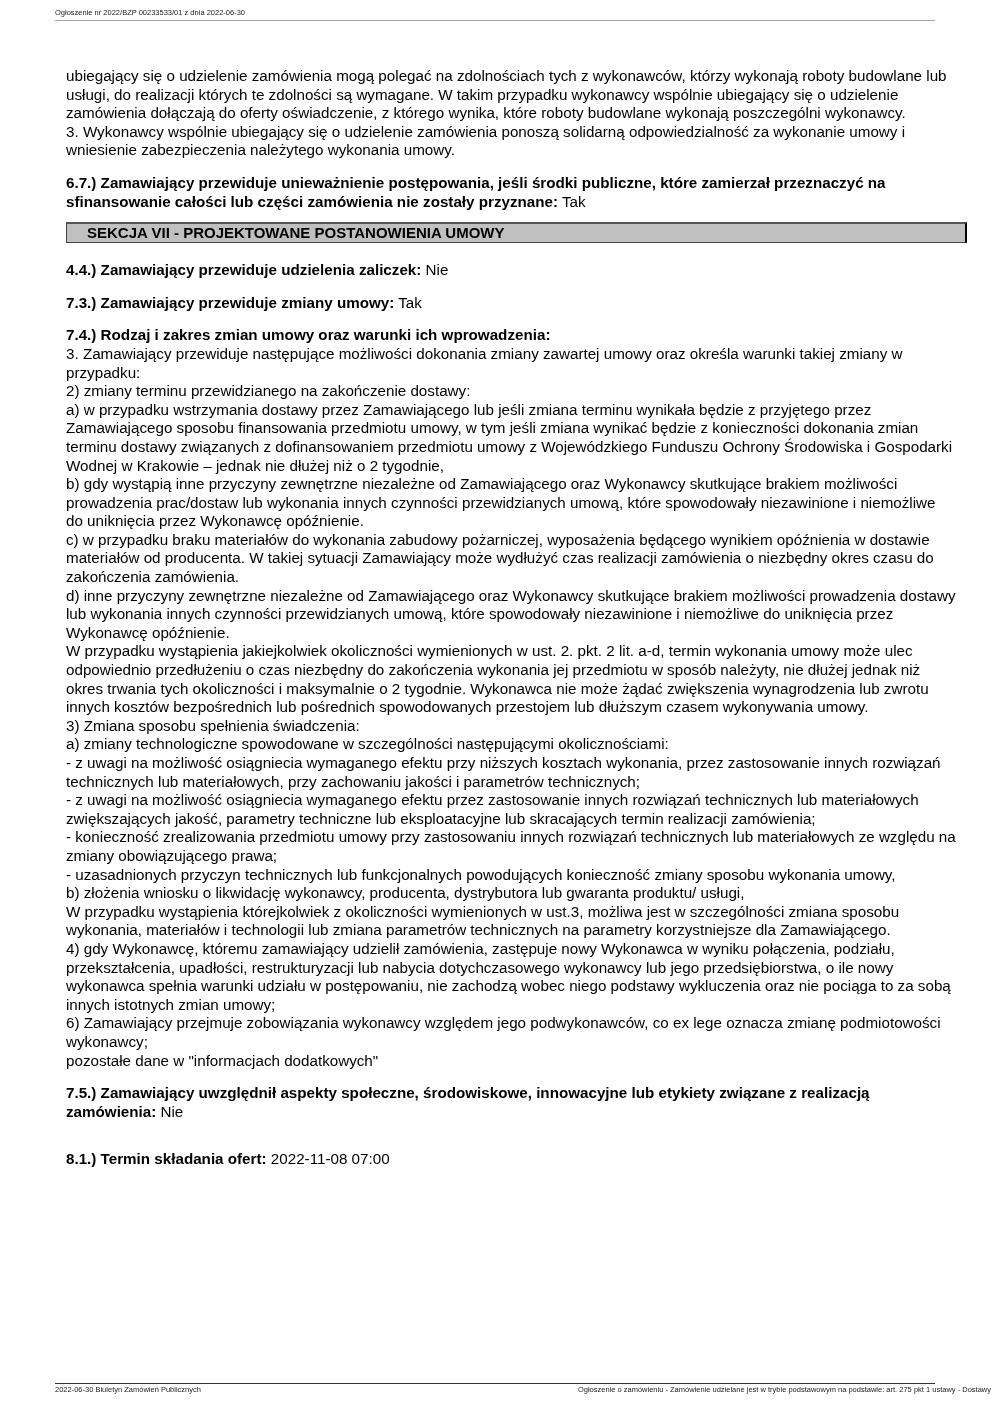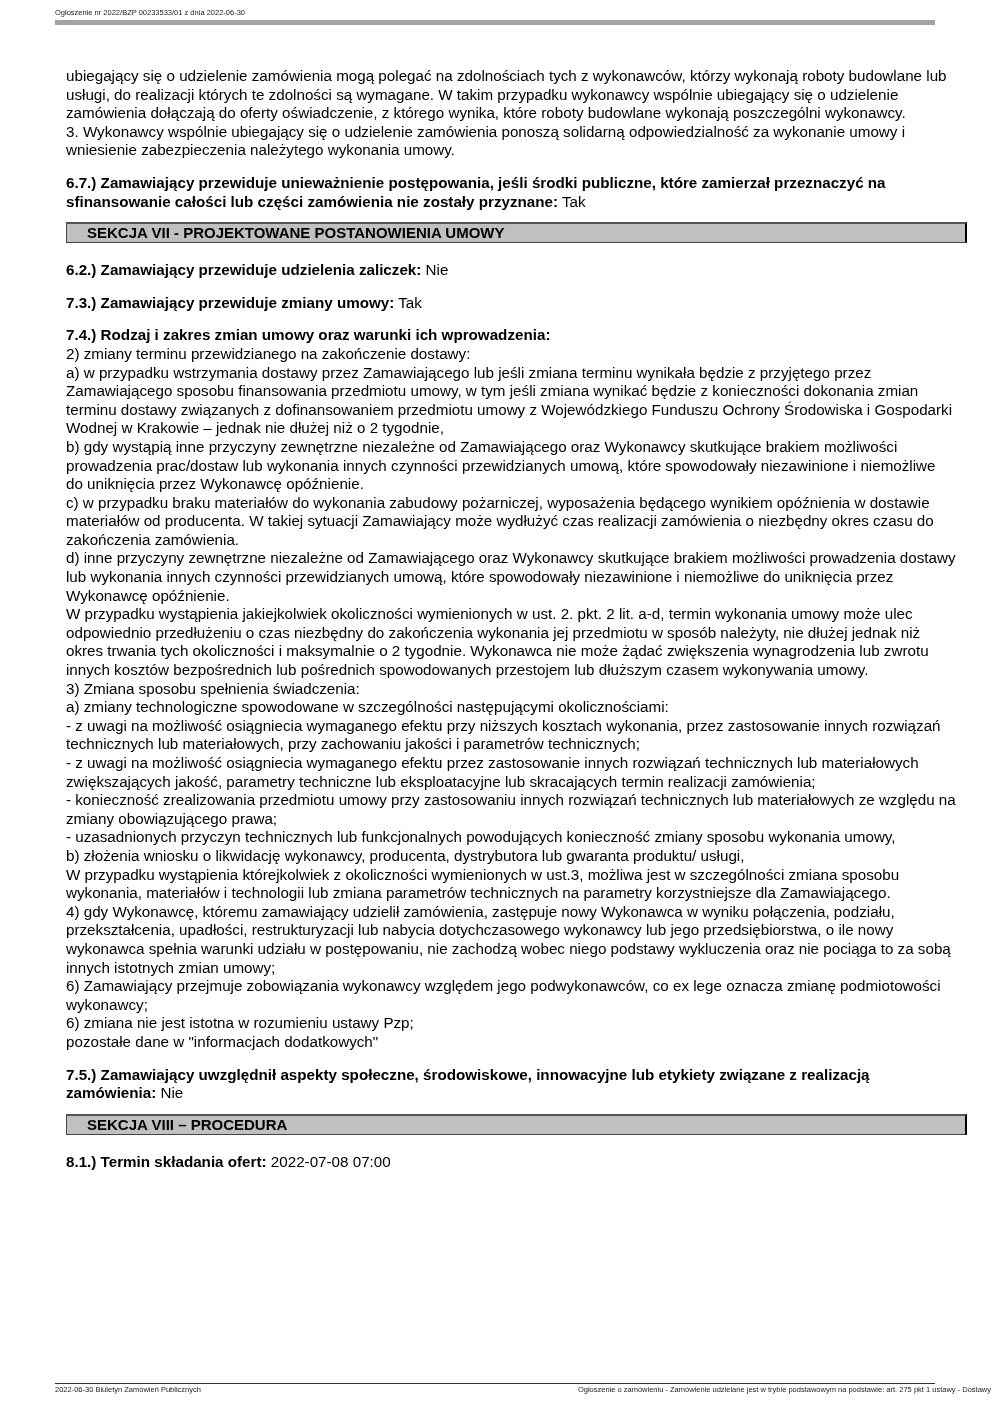--- a/index.html
+++ b/index.html
@@ -3,21 +3,21 @@
 <meta charset="utf-8">
 <style>
   html, body { margin: 0; padding: 0; background: #ffffff; }
   body {
     width: 992px; height: 1403px; position: relative; overflow: hidden;
     font-family: "Liberation Sans", sans-serif; color: #000;
   }
   .page-header {
     position: absolute; left: 55px; top: 8px; width: 880px;
     font-size: 7.5px; color: #222; padding-bottom: 3px;
-    border-bottom: 5px solid #a3a3a3;
+    border-bottom: 1px solid #a3a3a3;
   }
   .page-footer {
     position: absolute; left: 55px; top: 1383px; width: 880px;
     border-top: 1px solid #333; padding-top: 1px;
     font-size: 7.5px; color: #222;
   }
   .page-footer .left { float: left; }
   .page-footer .right { float: right; margin-right: -56px; }
   .content {
     position: absolute; left: 66px; top: 67px; width: 890px;
@@ -49,52 +49,51 @@
   <p>ubiegający się o udzielenie zamówienia mogą polegać na zdolnościach tych z wykonawców, którzy wykonają roboty budowlane lub usługi, do realizacji których te zdolności są wymagane. W takim przypadku wykonawcy wspólnie ubiegający się o udzielenie zamówienia dołączają do oferty oświadczenie, z którego wynika, które roboty budowlane wykonają poszczególni wykonawcy.</p>
   <p>3. Wykonawcy wspólnie ubiegający się o udzielenie zamówienia ponoszą solidarną odpowiedzialność za wykonanie umowy i wniesienie zabezpieczenia należytego wykonania umowy.</p>
 
   <div class="gap"></div>
   <p><span class="label">6.7.) Zamawiający przewiduje unieważnienie postępowania, jeśli środki publiczne, które zamierzał przeznaczyć na sfinansowanie całości lub części zamówienia nie zostały przyznane:</span><span> Tak</span></p>
 
   <div class="gap-s"></div>
   <div class="section-box">SEKCJA VII - PROJEKTOWANE POSTANOWIENIA UMOWY</div>
 
   <div class="gap" style="height:18px"></div>
-  <p><span class="label">6.2.) Zamawiający przewiduje udzielenia zaliczek:</span><span> Nie</span></p>
+  <p><span class="label">4.4.) Zamawiający przewiduje udzielenia zaliczek:</span><span> Nie</span></p>
 
   <div class="gap"></div>
   <p><span class="label">7.3.) Zamawiający przewiduje zmiany umowy:</span><span> Tak</span></p>
 
   <div class="gap"></div>
   <p class="label">7.4.) Rodzaj i zakres zmian umowy oraz warunki ich wprowadzenia:</p>
+  <p>3. Zamawiający przewiduje następujące możliwości dokonania zmiany zawartej umowy oraz określa warunki takiej zmiany w przypadku:</p>
   <p>2) zmiany terminu przewidzianego na zakończenie dostawy:</p>
   <p>a) w przypadku wstrzymania dostawy przez Zamawiającego lub jeśli zmiana terminu wynikała będzie z przyjętego przez Zamawiającego sposobu finansowania przedmiotu umowy, w tym jeśli zmiana wynikać będzie z konieczności dokonania zmian terminu dostawy związanych z dofinansowaniem przedmiotu umowy z Wojewódzkiego Funduszu Ochrony Środowiska i Gospodarki Wodnej w Krakowie – jednak nie dłużej niż o 2 tygodnie,</p>
   <p>b) gdy wystąpią inne przyczyny zewnętrzne niezależne od Zamawiającego oraz Wykonawcy skutkujące brakiem możliwości prowadzenia prac/dostaw lub wykonania innych czynności przewidzianych umową, które spowodowały niezawinione i niemożliwe do uniknięcia przez Wykonawcę opóźnienie.</p>
   <p>c) w przypadku braku materiałów do wykonania zabudowy pożarniczej, wyposażenia będącego wynikiem opóźnienia w dostawie materiałów od producenta. W takiej sytuacji Zamawiający może wydłużyć czas realizacji zamówienia o niezbędny okres czasu do zakończenia zamówienia.</p>
   <p>d) inne przyczyny zewnętrzne niezależne od Zamawiającego oraz Wykonawcy skutkujące brakiem możliwości prowadzenia dostawy lub wykonania innych czynności przewidzianych umową, które spowodowały niezawinione i niemożliwe do uniknięcia przez Wykonawcę opóźnienie.</p>
   <p>W przypadku wystąpienia jakiejkolwiek okoliczności wymienionych w ust. 2. pkt. 2 lit. a-d, termin wykonania umowy może ulec odpowiednio przedłużeniu o czas niezbędny do zakończenia wykonania jej przedmiotu w sposób należyty, nie dłużej jednak niż okres trwania tych okoliczności i maksymalnie o 2 tygodnie. Wykonawca nie może żądać zwiększenia wynagrodzenia lub zwrotu innych kosztów bezpośrednich lub pośrednich spowodowanych przestojem lub dłuższym czasem wykonywania umowy.</p>
   <p>3) Zmiana sposobu spełnienia świadczenia:</p>
   <p>a) zmiany technologiczne spowodowane w szczególności następującymi okolicznościami:</p>
   <p>- z uwagi na możliwość osiągniecia wymaganego efektu przy niższych kosztach wykonania, przez zastosowanie innych rozwiązań technicznych lub materiałowych, przy zachowaniu jakości i parametrów technicznych;</p>
   <p>- z uwagi na możliwość osiągniecia wymaganego efektu przez zastosowanie innych rozwiązań technicznych lub materiałowych zwiększających jakość, parametry techniczne lub eksploatacyjne lub skracających termin realizacji zamówienia;</p>
   <p>- konieczność zrealizowania przedmiotu umowy przy zastosowaniu innych rozwiązań technicznych lub materiałowych ze względu na zmiany obowiązującego prawa;</p>
   <p>- uzasadnionych przyczyn technicznych lub funkcjonalnych powodujących konieczność zmiany sposobu wykonania umowy,</p>
   <p>b) złożenia wniosku o likwidację wykonawcy, producenta, dystrybutora lub gwaranta produktu/ usługi,</p>
   <p>W przypadku wystąpienia którejkolwiek z okoliczności wymienionych w ust.3, możliwa jest w szczególności zmiana sposobu wykonania, materiałów i technologii lub zmiana parametrów technicznych na parametry korzystniejsze dla Zamawiającego.</p>
   <p>4) gdy Wykonawcę, któremu zamawiający udzielił zamówienia, zastępuje nowy Wykonawca w wyniku połączenia, podziału, przekształcenia, upadłości, restrukturyzacji lub nabycia dotychczasowego wykonawcy lub jego przedsiębiorstwa, o ile nowy wykonawca spełnia warunki udziału w postępowaniu, nie zachodzą wobec niego podstawy wykluczenia oraz nie pociąga to za sobą innych istotnych zmian umowy;</p>
   <p>6) Zamawiający przejmuje zobowiązania wykonawcy względem jego podwykonawców, co ex lege oznacza zmianę podmiotowości wykonawcy;</p>
-  <p>6) zmiana nie jest istotna w rozumieniu ustawy Pzp;</p>
   <p>pozostałe dane w "informacjach dodatkowych"</p>
 
   <div class="gap"></div>
   <p><span class="label">7.5.) Zamawiający uwzględnił aspekty społeczne, środowiskowe, innowacyjne lub etykiety związane z realizacją zamówienia:</span><span> Nie</span></p>
 
   <div class="gap-s"></div>
-  <div class="section-box">SEKCJA VIII – PROCEDURA</div>
 
   <div class="gap" style="height:18px"></div>
-  <p><span class="label">8.1.) Termin składania ofert:</span><span> 2022-07-08 07:00</span></p>
+  <p><span class="label">8.1.) Termin składania ofert:</span><span> 2022-11-08 07:00</span></p>
 </div>
 
 <div class="page-footer">
   <span class="left">2022-06-30 Biuletyn Zamówień Publicznych</span>
   <span class="right">Ogłoszenie o zamówieniu - Zamówienie udzielane jest w trybie podstawowym na podstawie: art. 275 pkt 1 ustawy - Dostawy</span>
 </div>
 
 </body></html>

